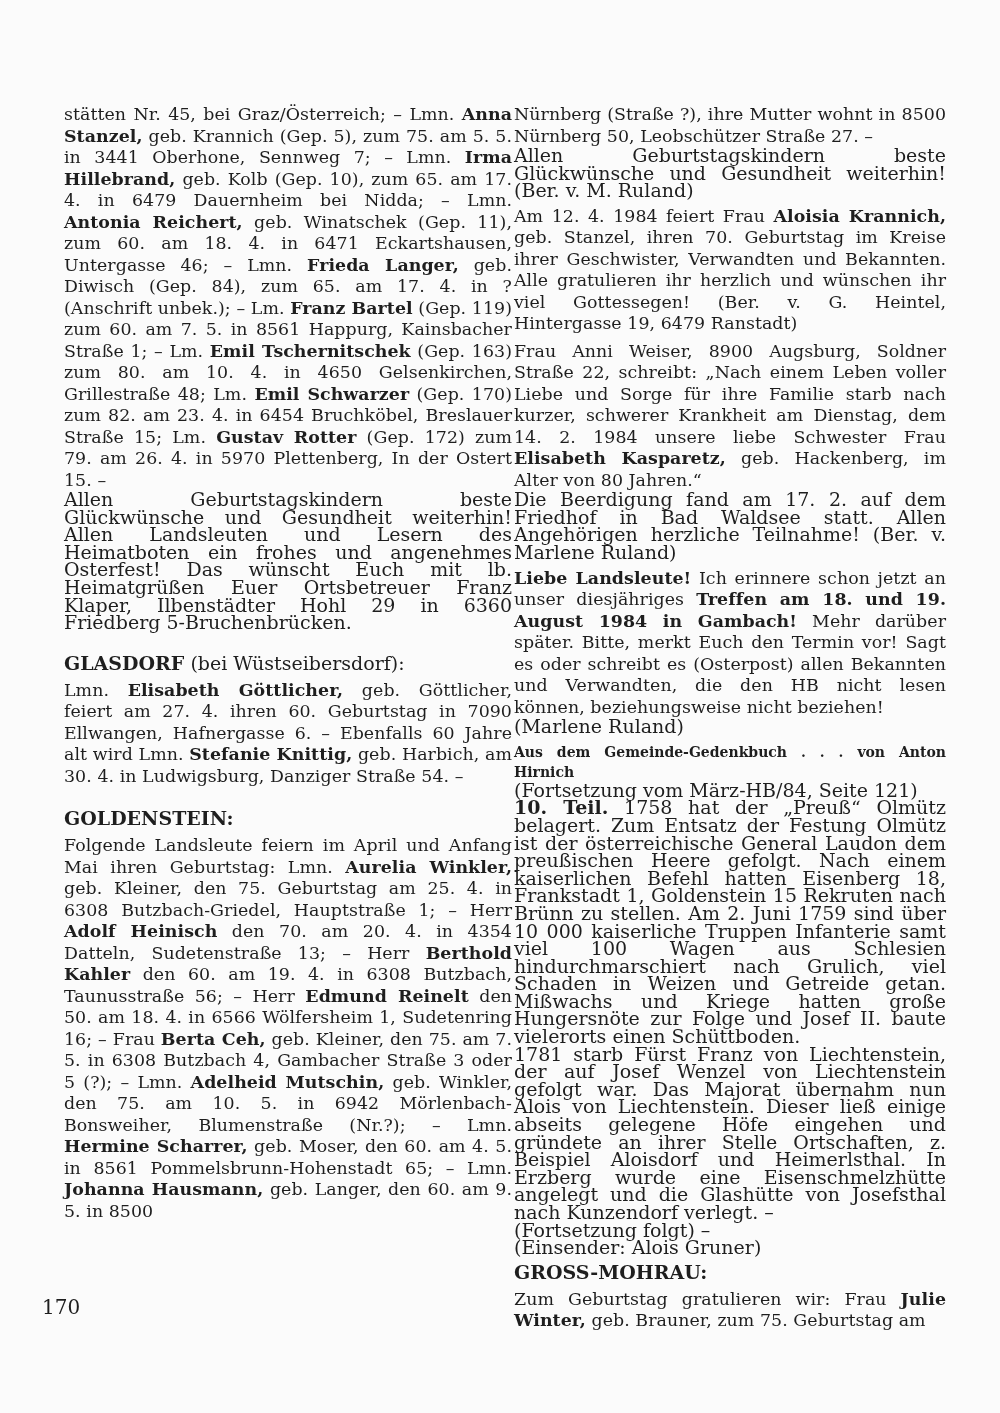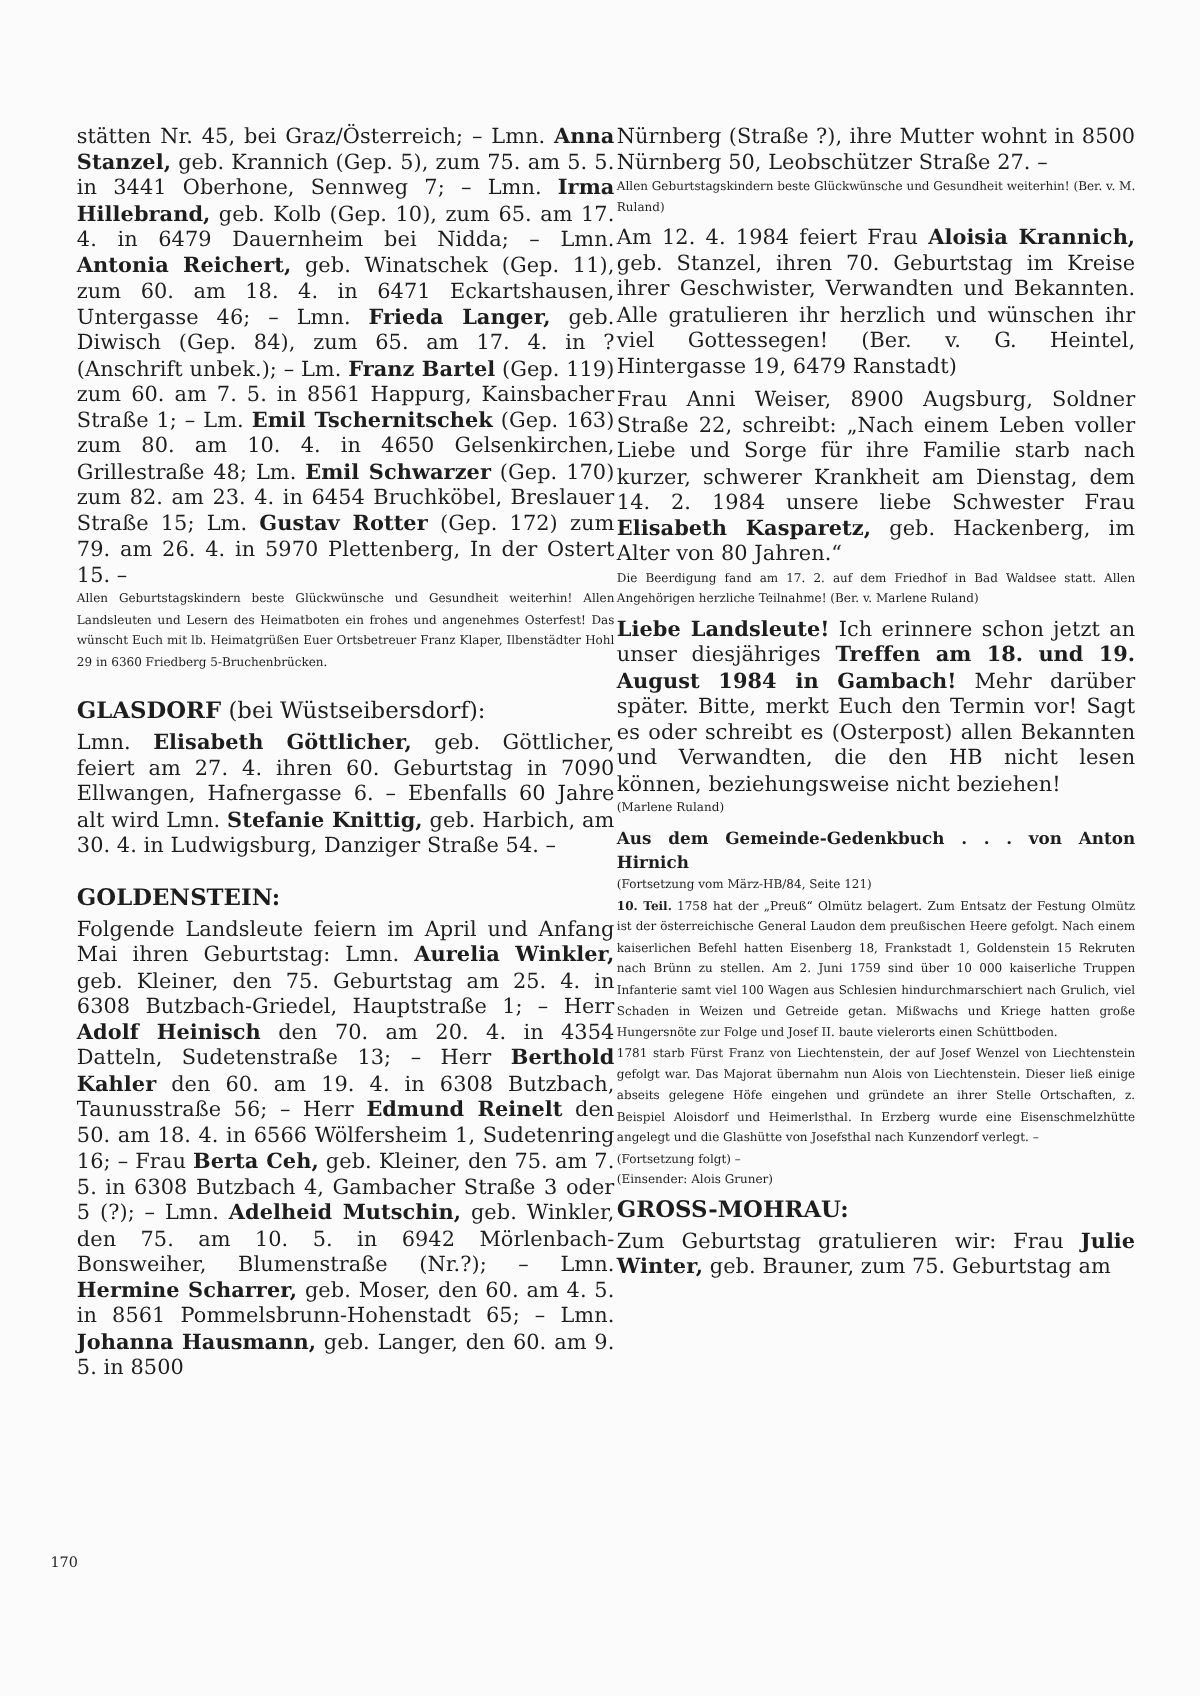--- a/index.html
+++ b/index.html
@@ -6,29 +6,29 @@
   body {
     width: 1000px; height: 1413px; background: #fbfbfb;
     font-family: "DejaVu Serif", "Liberation Serif", serif;
     color: #1e1e1e; position: relative; overflow: hidden;
   }
   .col { position: absolute; top: 104px; width: 448px; }
   #col-left { left: 64px; }
   #col-right { left: 514px; width: 432px; }
   p { margin: 0; text-align: justify; }
   .lg { font-size: 17.4px; line-height: 21.5px; letter-spacing: 0.05px; }
-  .sm { font-size: 10px; line-height: 17.6px; }
+  .sm { font-size: 19px; line-height: 17.6px; }
   .gap { margin-top: 6px; }
   .gap-lg { margin-top: 20px; }
   h2 { margin: 0; font-size: 19px; line-height: 22px; font-weight: bold; }
   h2 .sub { font-weight: normal; }
   b { font-weight: bold; }
   .right { }
   .head2 { font-size: 14px; line-height: 20px; font-weight: bold; text-align: justify; text-align-last: left; }
-  #page-number { position: absolute; left: 42px; top: 1295px; font-size: 12px; }
+  #page-number { position: absolute; left: 42px; top: 1295px; font-size: 20px; }
 </style>
 </head>
 <body>
 
 <div id="col-left" class="col">
   <p class="lg"><span>stätten Nr. 45, bei Graz/Österreich; – Lmn. </span><b>Anna Stanzel,</b><span> geb. Krannich (Gep. 5), zum 75. am 5. 5. in 3441 Oberhone, Sennweg 7; – Lmn. </span><b>Irma Hillebrand,</b><span> geb. Kolb (Gep. 10), zum 65. am 17. 4. in 6479 Dauernheim bei Nidda; – Lmn. </span><b>Antonia Reichert,</b><span> geb. Winatschek (Gep. 11), zum 60. am 18. 4. in 6471 Eckartshausen, Untergasse 46; – Lmn. </span><b>Frieda Langer,</b><span> geb. Diwisch (Gep. 84), zum 65. am 17. 4. in ? (Anschrift unbek.); – Lm. </span><b>Franz Bartel</b><span> (Gep. 119) zum 60. am 7. 5. in 8561 Happurg, Kainsbacher Straße 1; – Lm. </span><b>Emil Tschernitschek</b><span> (Gep. 163) zum 80. am 10. 4. in 4650 Gelsenkirchen, Grillestraße 48; Lm. </span><b>Emil Schwarzer</b><span> (Gep. 170) zum 82. am 23. 4. in 6454 Bruchköbel, Breslauer Straße 15; Lm. </span><b>Gustav Rotter</b><span> (Gep. 172) zum 79. am 26. 4. in 5970 Plettenberg, In der Ostert 15. –</span></p>
   <p class="sm">Allen Geburtstagskindern beste Glückwünsche und Gesundheit weiterhin! Allen Landsleuten und Lesern des Heimatboten ein frohes und angenehmes Osterfest! Das wünscht Euch mit lb. Heimatgrüßen Euer Ortsbetreuer Franz Klaper, Ilbenstädter Hohl 29 in 6360 Friedberg 5-Bruchenbrücken.</p>
 
   <h2 class="gap-lg"><span>GLASDORF</span><span class="sub"> (bei Wüstseibersdorf):</span></h2>
   <p class="lg gap"><span>Lmn. </span><b>Elisabeth Göttlicher,</b><span> geb. Göttlicher, feiert am 27. 4. ihren 60. Geburtstag in 7090 Ellwangen, Hafnergasse 6. – Ebenfalls 60 Jahre alt wird Lmn. </span><b>Stefanie Knittig,</b><span> geb. Harbich, am 30. 4. in Ludwigsburg, Danziger Straße 54. –</span></p>

